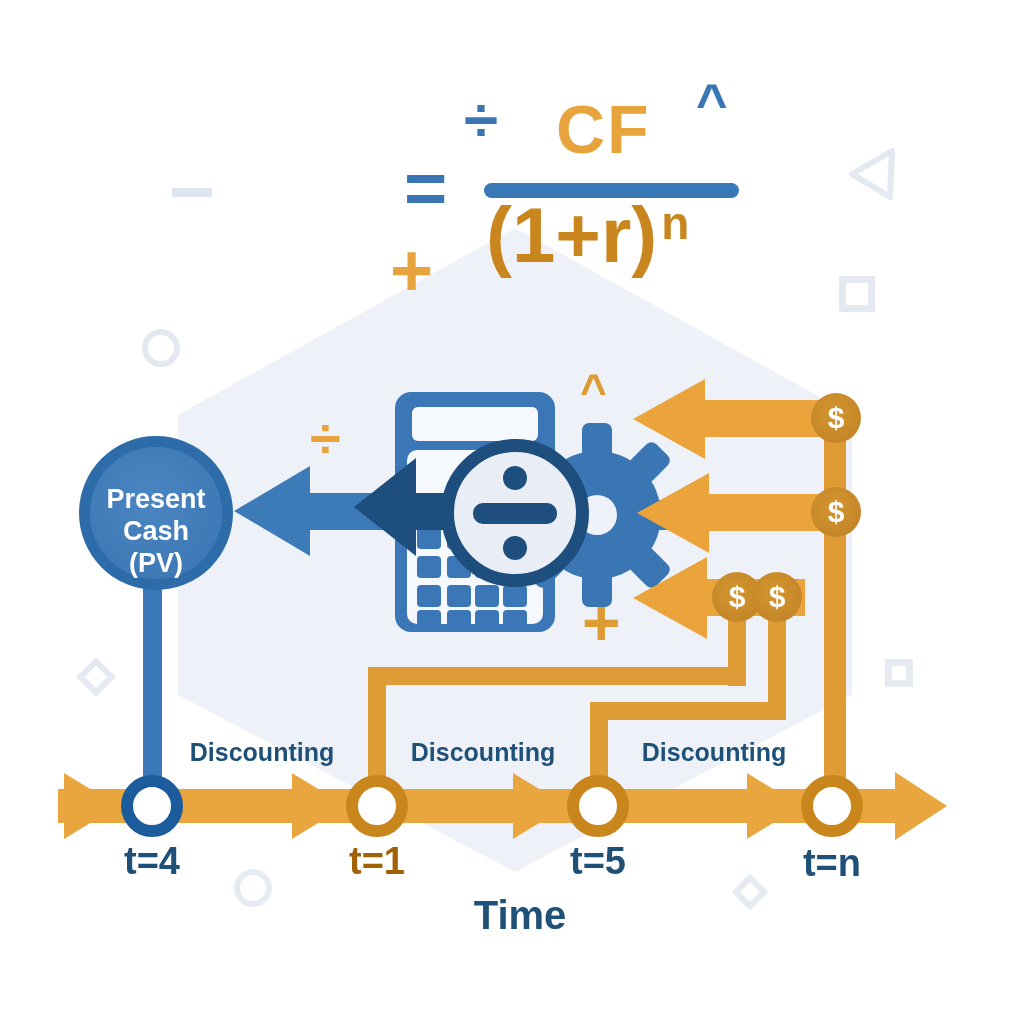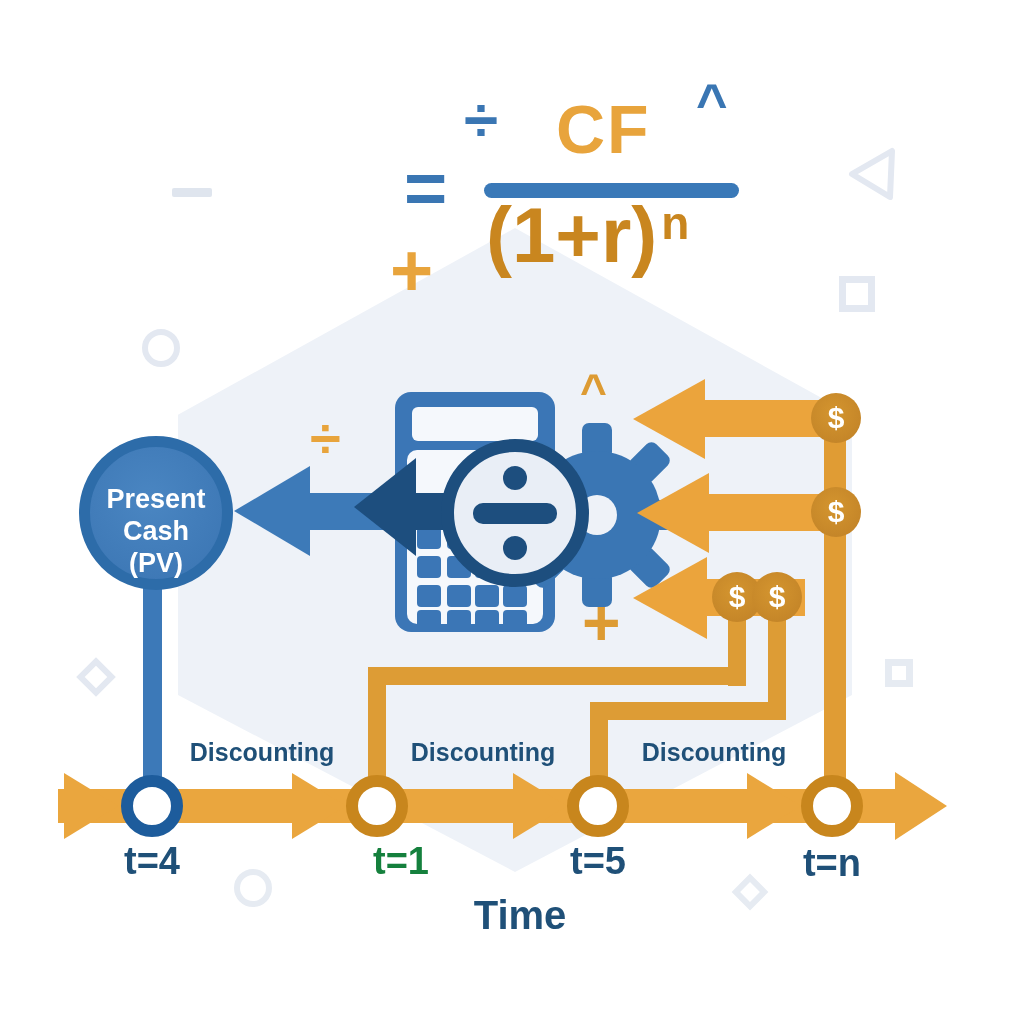--- a/index.html
+++ b/index.html
@@ -162,21 +162,21 @@
   <div class="node" style="left:121px;top:775px;border-color:#1d5c9c;"></div>
   <div class="node" style="left:346px;top:775px;"></div>
   <div class="node" style="left:567px;top:775px;"></div>
   <div class="node" style="left:801px;top:775px;"></div>
 
   <div class="txt ctr" style="left:262px;top:738px;font-size:25px;color:#1f5078;">Discounting</div>
   <div class="txt ctr" style="left:483px;top:738px;font-size:25px;color:#1f5078;">Discounting</div>
   <div class="txt ctr" style="left:714px;top:738px;font-size:25px;color:#1f5078;">Discounting</div>
 
   <div class="txt ctr" style="left:152px;top:840px;font-size:38px;color:#1f5078;">t=4</div>
-  <div class="txt ctr" style="left:377px;top:840px;font-size:38px;color:#15803d;margin-left:24px;">t=1</div>
+  <div class="txt ctr" style="left:377px;top:840px;font-size:38px;color:#a16207;">t=1</div>
   <div class="txt ctr" style="left:598px;top:840px;font-size:38px;color:#1f5078;">t=5</div>
   <div class="txt ctr" style="left:832px;top:842px;font-size:38px;color:#1f5078;">t=n</div>
 
   <div class="txt ctr" style="left:511px;top:893px;font-size:40px;color:#1f5078;margin-left:9px;">Time</div>
 
   <div class="abs" style="left:79px;top:436px;width:154px;height:154px;border-radius:50%;box-sizing:border-box;
               border:11px solid #2d6ca9;background:radial-gradient(circle at 45% 40%,#4a86c2,#3a74b2);
               display:flex;flex-direction:column;align-items:center;justify-content:flex-end;
               color:#fff;font-weight:700;font-size:27px;line-height:32px;text-align:center;">
     <div>Present</div>

